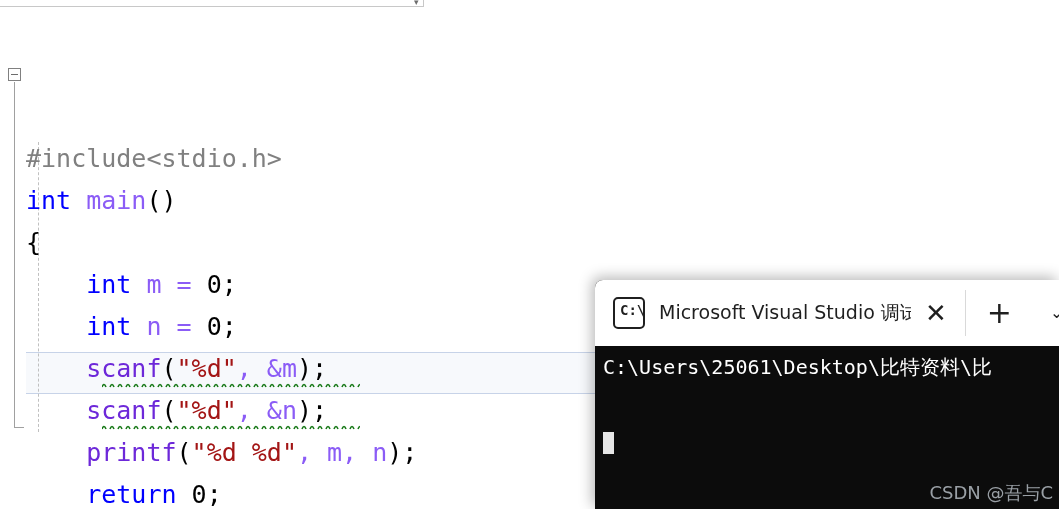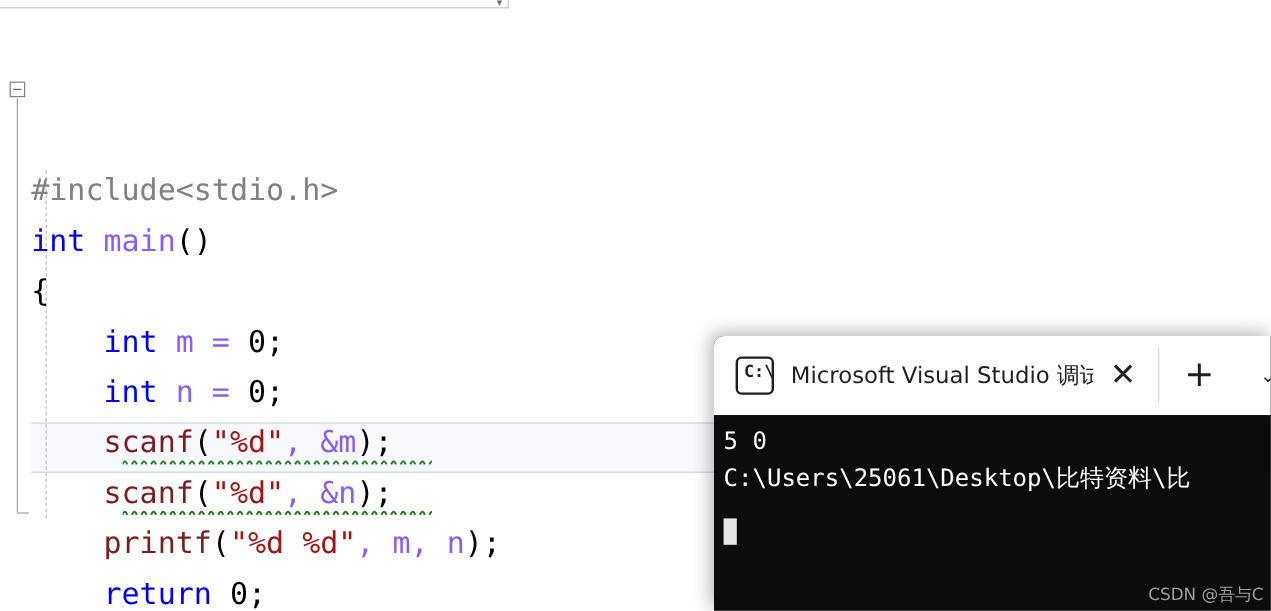--- a/index.html
+++ b/index.html
@@ -85,21 +85,21 @@
     white-space: pre;
   }
 
   
   .kw      { color: #0000ff; }
   .pp      { color: #808080; margin-top: 44px; }
   .str     { color: #a31515; }
   .ident   { color: #8b5cf6; }
   .num     { color: #000000; }
   .punct   { color: #000000; }
-  .fn-dark { color: #7f1d1d; }
+  .fn-dark { color: #6d28d9; }
 
   
   .squig {
     position: absolute;
     left: 76px;
     bottom: 2px;
     width: 258px;
     height: 6px;
     overflow: hidden;
   }
@@ -246,21 +246,21 @@
     width: 11px;
     height: 22px;
     background: #e6e6e6;
   }
 
   
   .watermark {
     position: absolute;
     right: 6px;
     bottom: 4px;
-    font-size: 14px;
+    font-size: 18px;
     color: #9aa0a6;
     font-family: "DejaVu Sans", sans-serif;
     z-index: 50;
   }
 </style>
 </head>
 <body>
 
 <div class="top-strip">
   <div class="tab-remnant"></div>
@@ -292,17 +292,17 @@
   <div class="console-titlebar">
     <div class="console-icon">
       <span class="prompt">C:\</span>
     </div>
     <div class="console-title">Microsoft Visual Studio 调试控</div>
     <div class="tb-btn tb-close">✕</div>
     <div class="tb-sep"></div>
     <div class="tb-btn tb-plus">+</div>
     <div class="tb-btn tb-chev">⌄</div>
   </div>
-  <div class="console-body"><div>5 0</div><div>C:\Users\25061\Desktop\比特资料\比</div></div>
+  <div class="console-body"><div>C:\Users\25061\Desktop\比特资料\比</div></div>
   <div class="console-cursor"></div>
 </div>
 
 <div class="watermark">CSDN @吾与C</div>
 
 </body></html>

